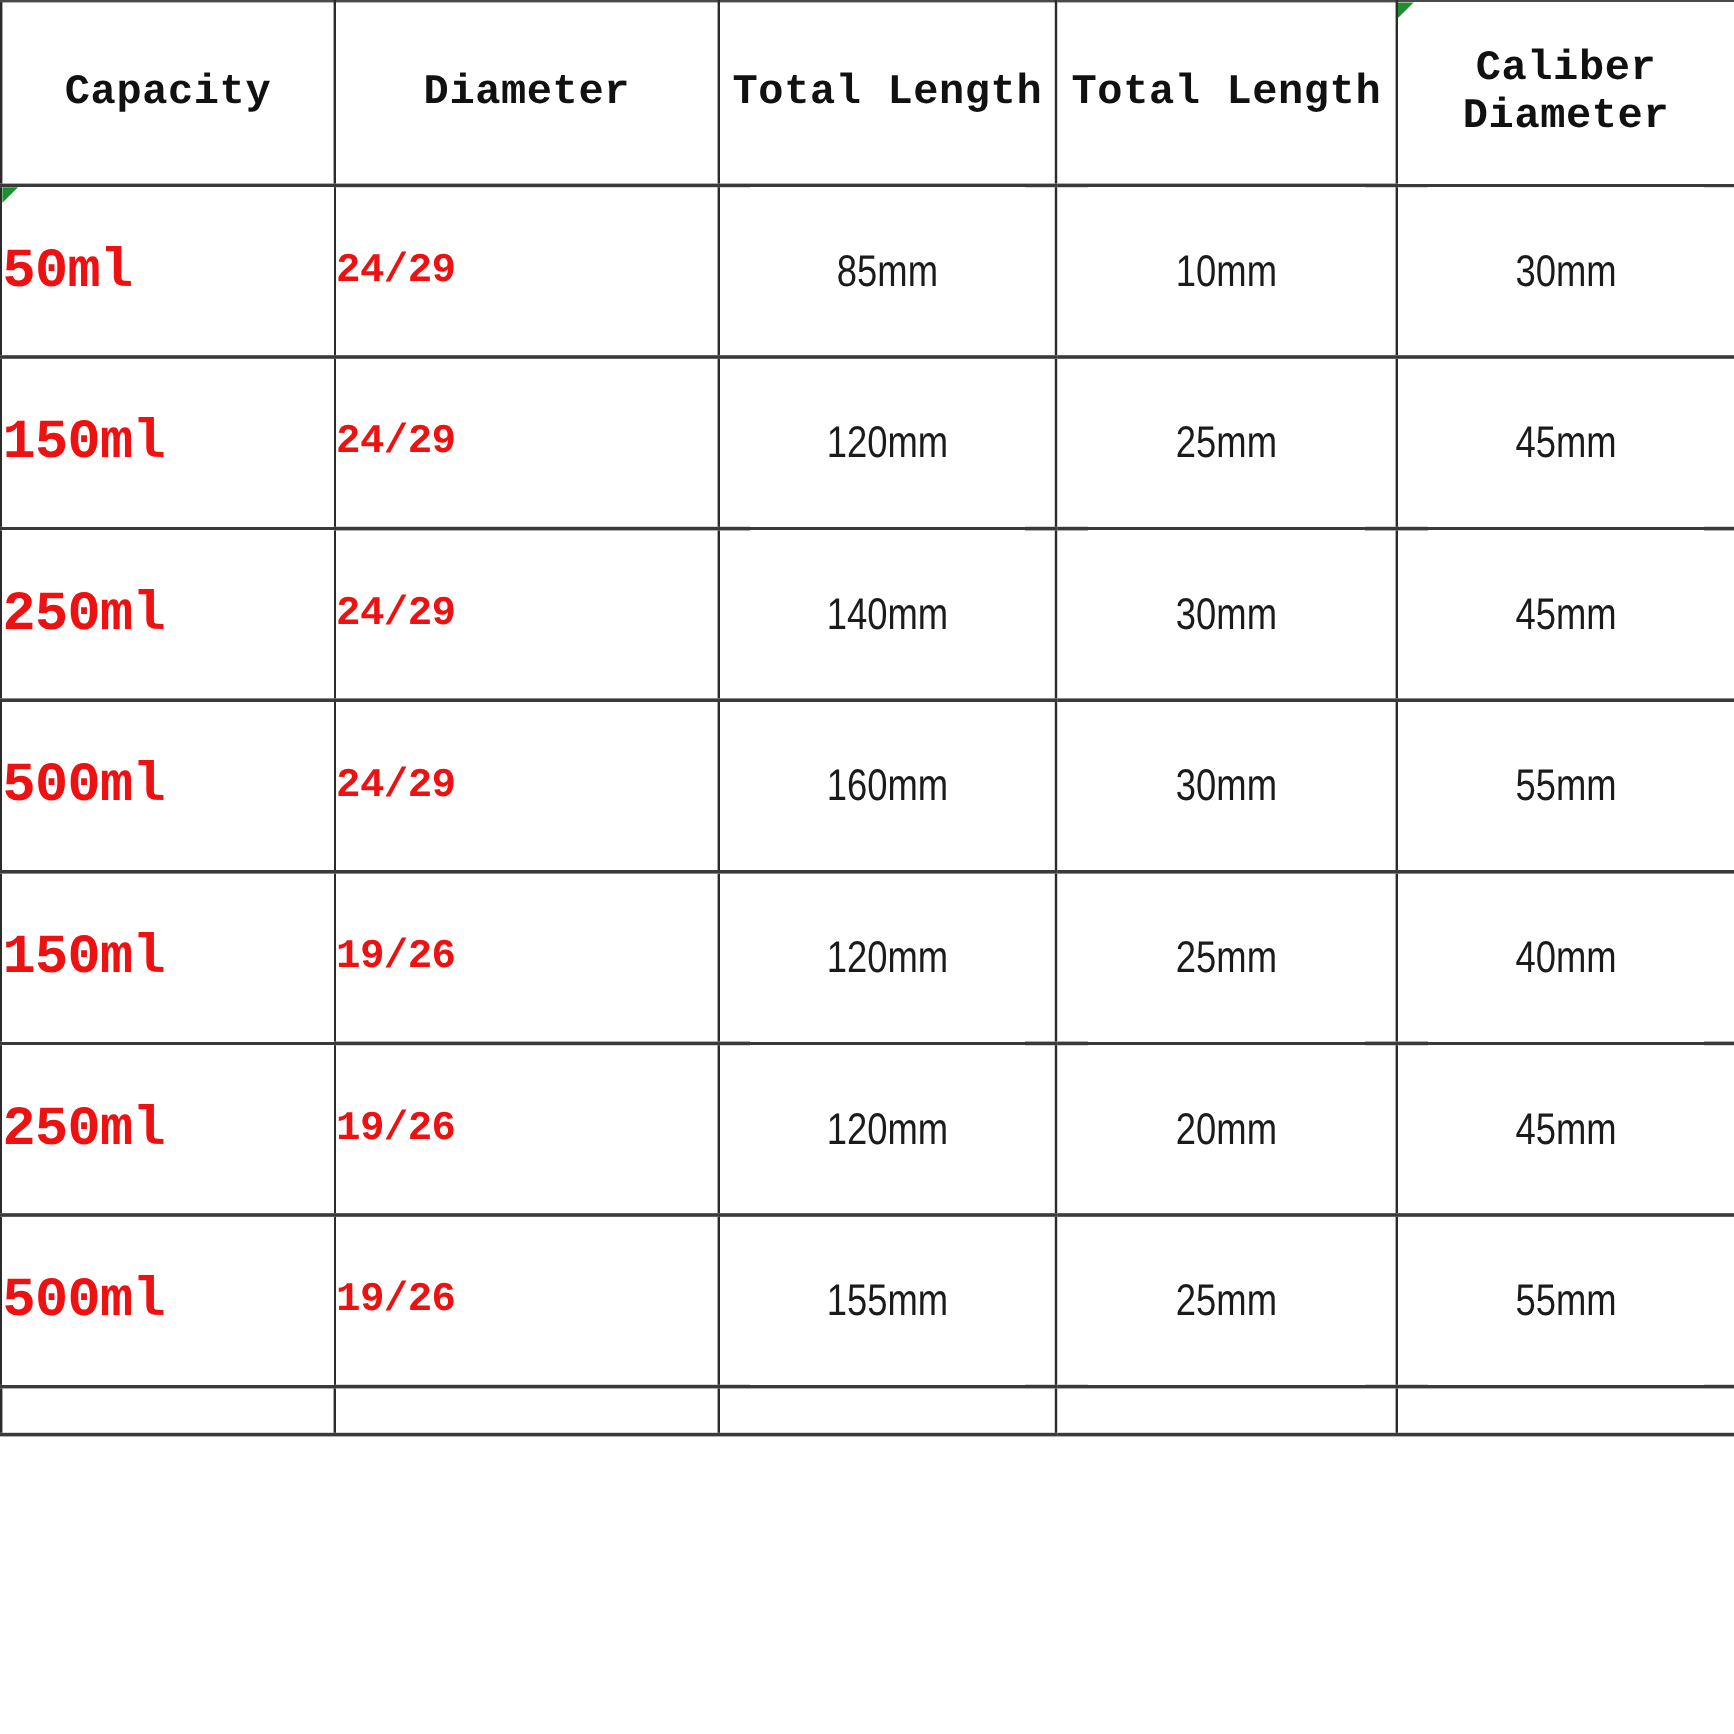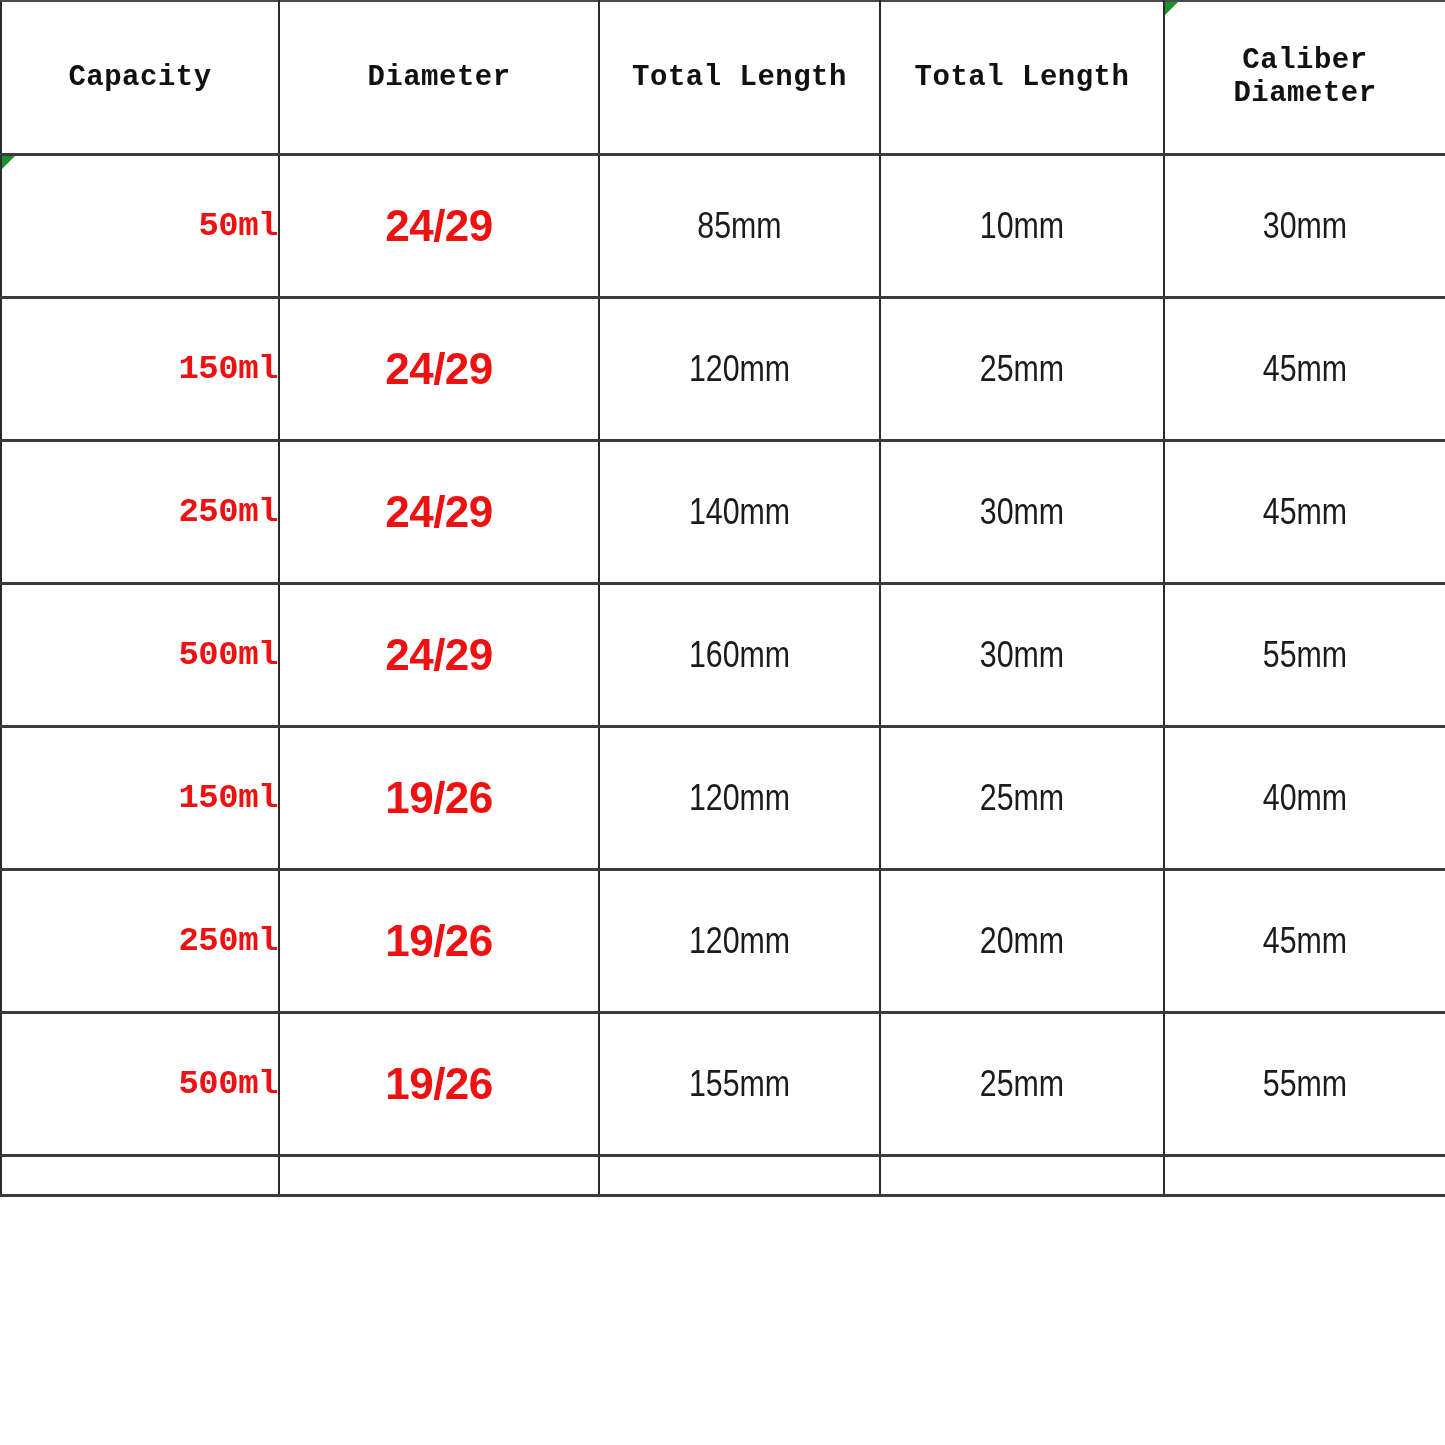--- a/index.html
+++ b/index.html
@@ -46,54 +46,54 @@
     vertical-align: middle;
     background: #ffffff;
     box-sizing: border-box;
   }
 
   
   tr.header-row th {
     height: 153px;
     font-family: "Liberation Mono", "DejaVu Sans Mono", monospace;
     font-weight: 700;
-    font-size: 29px;
+    font-size: 35px;
     color: #111111;
     letter-spacing: 0.5px;
     text-align: center;
     border-top: 2px solid #4a4a4a;
   }
   th.h-total,
   th.h-bottom {
     text-align: left;
     padding-left: 8px;
   }
 
   
   tr.data-row td {
     height: 143px;
   }
 
   td.cell-capacity {
     position: relative;
     font-family: "Liberation Mono", "DejaVu Sans Mono", monospace;
     font-weight: 700;
+    font-size: 46px;
+    color: #ee1111;
+    text-align: left;
+    padding-left: 0px;
+    letter-spacing: -0.5px;
+  }
+
+  td.cell-caliber {
+    font-family: Liberation Mono, monospace;
+    font-weight: 700;
     font-size: 34px;
     color: #ee1111;
-    text-align: right;
-    padding-left: 0px;
-    letter-spacing: -0.5px;
-  }
-
-  td.cell-caliber {
-    font-family: Liberation Sans, sans-serif;
-    font-weight: 700;
-    font-size: 44px;
-    color: #ee1111;
-    text-align: center;
+    text-align: left;
     letter-spacing: -0.5px;
   }
 
   td.cell-measure {
     font-family: "Liberation Sans", sans-serif;
     font-weight: 400;
     font-size: 37px;
     color: #1b1b1b;
     text-align: center;
     transform: scaleX(0.82);

